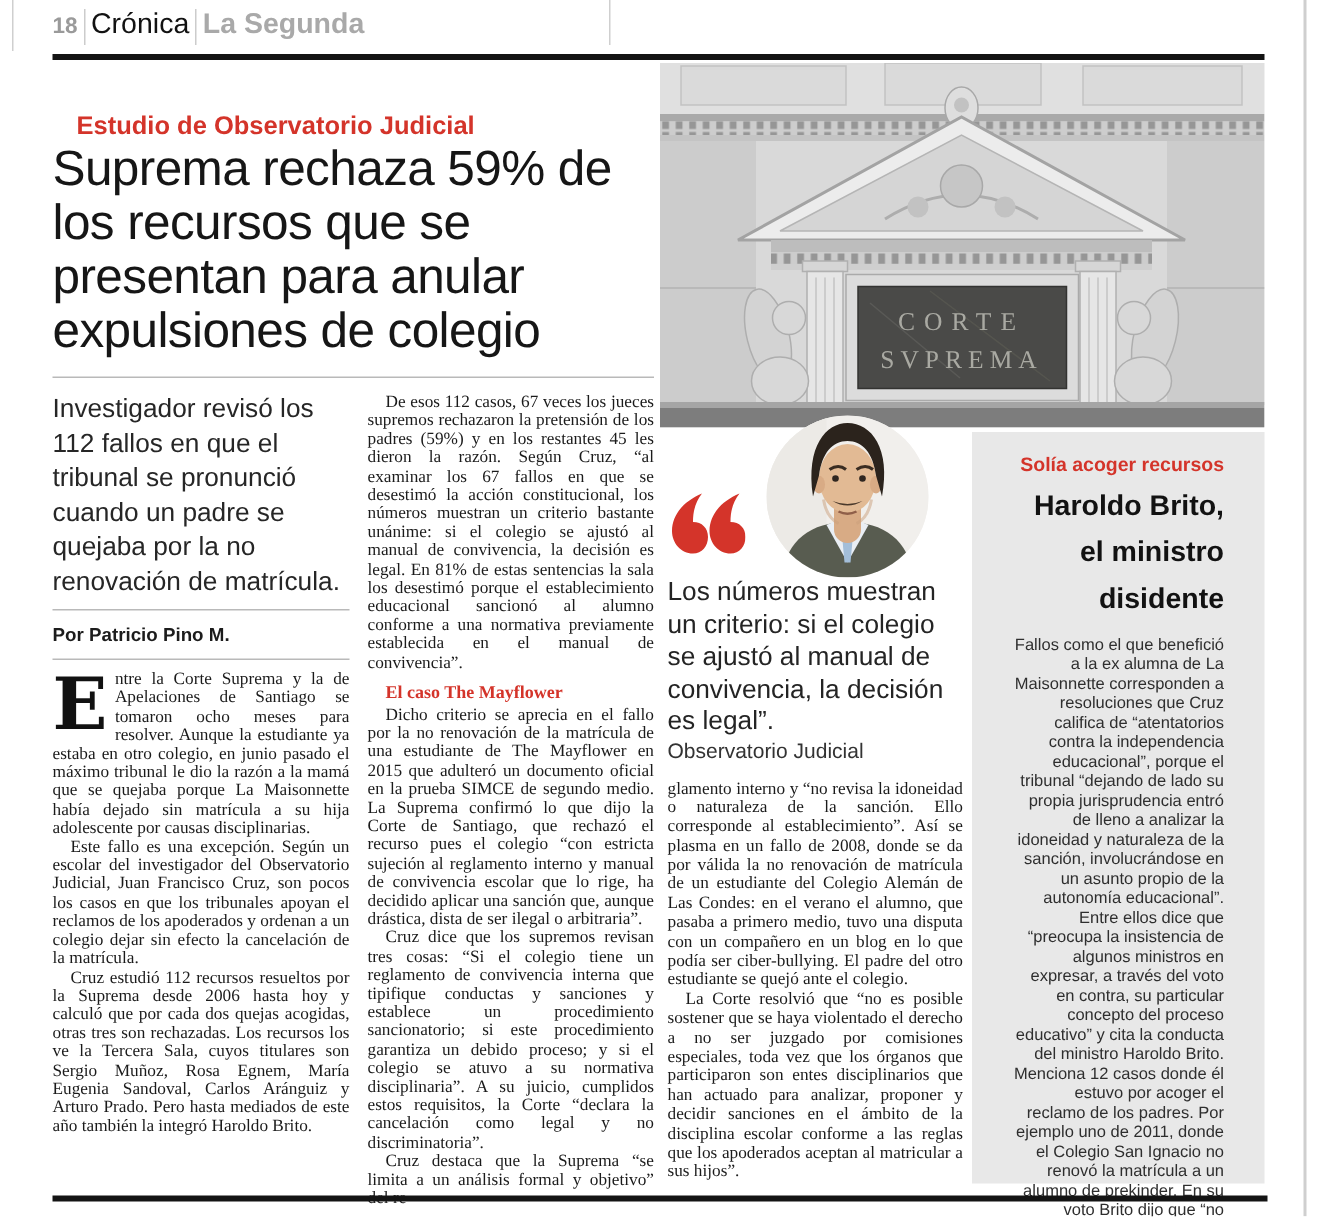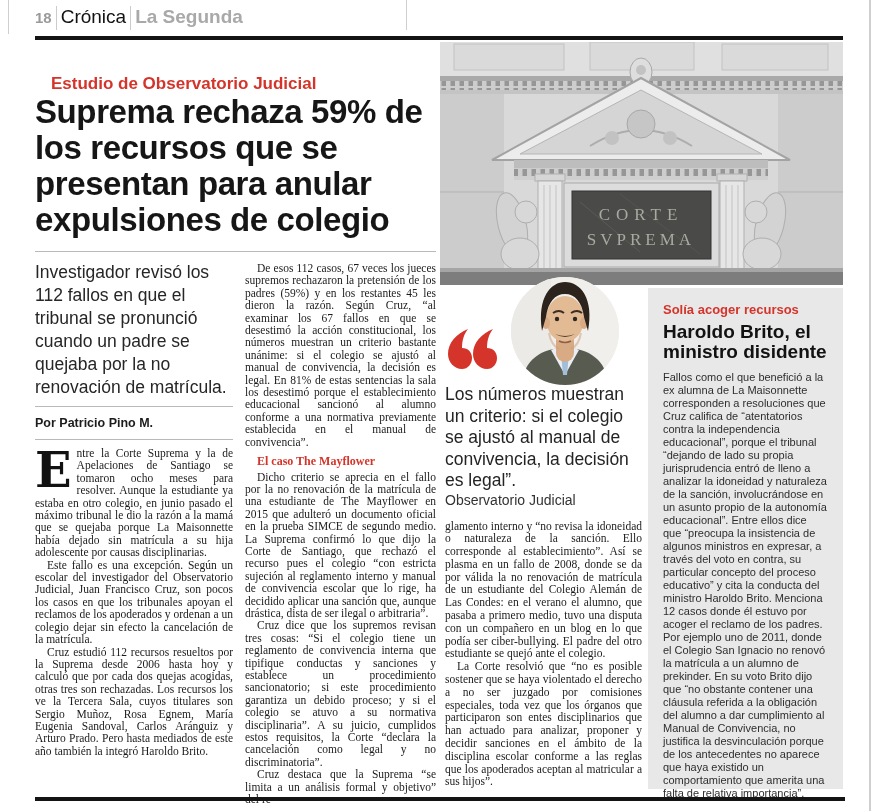--- a/index.html
+++ b/index.html
@@ -19,21 +19,21 @@
   .hdr .sep{ width:1px; height:24px; background:#cccccc; align-self:center; }
   .hdr .section{ font-size:19px; font-weight:normal; color:#121212; }
   .hdr .pub{ font-size:19px; font-weight:bold; color:#a9a9a9; }
   .hdr .date{ font-size:18px; color:#222; }
   .rule-thick{ position:absolute; background:#141414; height:4px; }
   .rule-top{ left:35px; top:36px; width:808px; }
   .rule-bottom{ left:35px; top:797px; width:810px; }
 
   
   .kicker{ position:absolute; left:35px; top:74px; font-size:17px; font-weight:bold; color:var(--red);margin-left:16px; }
-  .headline{ position:absolute; left:35px; top:94px; width:406px; font-size:33px; line-height:36px; font-weight:bold; color:var(--ink); letter-spacing:-0.4px; }
+  .headline{ position:absolute; left:35px; top:94px; width:406px; font-size:33px; line-height:36px; font-weight:normal; color:var(--ink); letter-spacing:-0.4px; }
   .ruleA{ position:absolute; left:35px; top:251px; width:401px; height:1px; background:var(--rule); }
 
   
   .col1{ position:absolute; left:35px; top:261px; width:198px; }
   .lede{ font-size:17.5px; line-height:23px; color:#262626; }
   .thin{ height:1px; background:var(--rule); margin:7px 0; }
   .byline{ font-size:12.5px; font-weight:bold; color:#1c1c1c; padding:2px 0; }
   .serif{ font-family:"Liberation Serif","DejaVu Serif",serif; font-size:11.5px; line-height:12.4px; color:#1b1b1b; text-align:justify; }
   .serif p{ text-indent:12px; }
   .serif p.noindent{ text-indent:0; }
@@ -51,23 +51,23 @@
   .col3{ position:absolute; left:445px; top:290px; width:197px; }
   .quote-head{ position:relative; height:94px; }
   .quote-mark-box{ position:absolute; left:2px; top:38px; }
   .portrait{ position:absolute; left:66px; top:-13px; width:108px; height:108px; border-radius:50%; overflow:hidden; background:#f1efec; }
   .quote-text{ font-size:17.5px; line-height:21.5px; color:#242424; }
   .quote-name{ font-size:14px; font-weight:bold; color:#141414; margin-top:7px; }
   .quote-org{ font-size:14px; color:#333; }
   .col3 .serif{ margin-top:12px; line-height:12.8px; }
 
   
-  .sidebar{ position:absolute; left:648px; top:288px; width:195px; height:501px; background:#e8e8e8; padding:14px 15px; }
+  .sidebar{ position:absolute; left:648px; top:288px; width:195px; height:501px; background:#e8e8e8; padding:14px 27px;text-align:right; }
   .sb-kicker{ font-size:13px; font-weight:bold; color:var(--red); }
-  .sb-title{ font-size:19px; line-height:20px; font-weight:bold; color:#121212; margin:5px 0 9px; }
+  .sb-title{ font-size:19px; line-height:31px; font-weight:bold; color:#121212; margin:5px 0 9px; }
   .sb-body{ font-size:11px; line-height:13px; color:#2e2e2e; }
 </style>
 </head>
 <body>
 
 <div class="page">
 
   <div class="edge edge-right"></div>
   <div class="edge edge-left"></div>
   <div class="edge edge-mid"></div>

